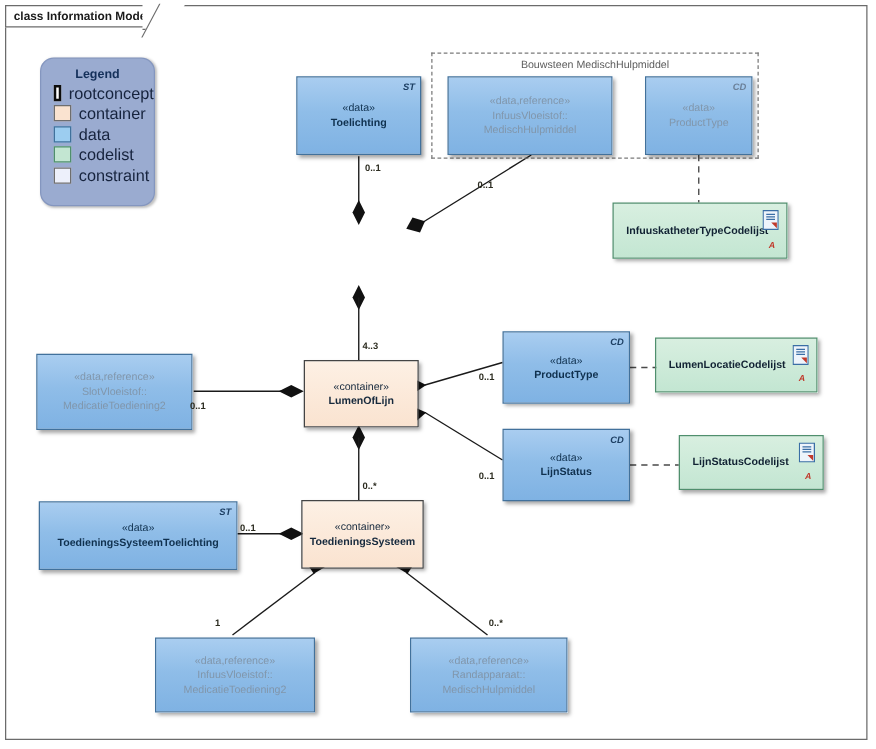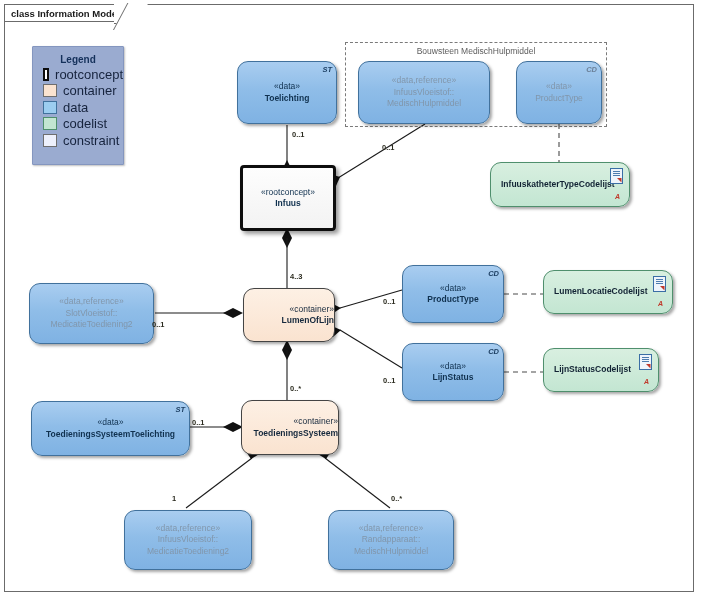--- a/index.html
+++ b/index.html
@@ -13,37 +13,37 @@
              padding:1px 16px 0 6px;font-size:9.5px;color:#1a1a1a;white-space:nowrap;line-height:16px;font-weight:bold;}
   .frame-tab-cut{position:absolute;left:114px;top:4px;width:14px;height:19px;background:#ffffff;
                  border-bottom:1px solid #6b6b6b;}
   .frame-tab-cut:after{content:"";position:absolute;left:-1px;top:-1px;width:20px;height:27px;
                  background:#ffffff;border-left:1px solid #6b6b6b;transform:skewX(-28deg);transform-origin:bottom left;}
 
   
   svg.links{position:absolute;left:0;top:0;width:701px;height:599px;pointer-events:none;}
 
   
-  .node{position:absolute;box-sizing:border-box;border:1px solid #2c4d75;border-radius:11px;
+  .node{position:absolute;box-sizing:border-box;border:1px solid #2c4d75;border-radius:0;
         box-shadow:2px 2px 3px rgba(0,0,0,0.35);
         display:flex;flex-direction:column;align-items:center;justify-content:center;
         text-align:center;font-size:8.5px;line-height:11.5px;}
   .node .ster{font-size:8.5px;}
   .node .nm{font-weight:bold;font-size:8.5px;}
 
   
   .n-data{background:linear-gradient(180deg,#a9cdf0 0%,#8fbde8 45%,#7fb2e3 100%);
           border-color:#41719c;color:#10314f;}
   
   .n-ref{background:linear-gradient(180deg,#a9cdf0 0%,#8fbde8 45%,#7fb2e3 100%);
          border-color:#41719c;color:#8196ab;}
   .n-ref .nm{font-weight:normal;color:#8196ab;}
   
   .n-container{background:linear-gradient(180deg,#fdf0e4 0%,#fae3d0 100%);
-               border-color:#444444;color:#16293d;align-items:flex-end;}
+               border-color:#444444;color:#16293d;}
   
   .n-root{background:linear-gradient(180deg,#fdfdfd 0%,#f3f3f3 100%);
           border:3px solid #0d0d0d;border-radius:4px;color:#10314f;
           box-shadow:3px 3px 4px rgba(0,0,0,0.4);}
   
   .n-codelist{background:linear-gradient(180deg,#d8efe0 0%,#c3e6d2 100%);
               border-color:#4f8f6d;color:#0f3324;
               flex-direction:row;justify-content:flex-start;padding-left:10px;}
   .n-codelist .nm{font-weight:bold;font-size:8.5px;color:#123;}
 
@@ -55,21 +55,21 @@
   .doc-ic{position:absolute;right:6px;top:5px;width:13px;height:16px;}
   .doc-a{position:absolute;right:9px;bottom:4px;font-size:7px;color:#c0392b;font-style:italic;font-weight:bold;}
 
   
   .group-frame{position:absolute;box-sizing:border-box;border:1px dashed #7a7a7a;background:transparent;}
   .group-label{position:absolute;width:100%;text-align:center;top:3px;font-size:8.5px;color:#5c5c5c;}
 
   
   .legend{position:absolute;left:32px;top:46px;width:90px;height:117px;
           background:#9aabd0;border:1px solid #8496bf;box-shadow:1px 1px 2px rgba(0,0,0,0.25);
-          border-radius:1px;}
+          border-radius:11px;}
   .legend-title{text-align:center;font-weight:bold;font-size:10px;color:#14305a;margin-top:7px;}
   .legend-row{display:flex;align-items:center;margin:1.5px 0 0 10px;}
   .legend-sw{width:14px;height:13px;margin-right:6px;box-sizing:border-box;}
   .legend-lbl{font-size:13px;color:#16233d;}
   .sw-root{background:#ffffff;border:2px solid #0d0d0d;}
   .sw-container{background:#fae3d0;border:1px solid #6e6e6e;}
   .sw-data{background:#9ccdf0;border:1px solid #41719c;}
   .sw-codelist{background:#c3e6d2;border:1px solid #4f8f6d;}
   .sw-constraint{background:#edf0fb;border:1px solid #6e6e6e;}
 
@@ -168,24 +168,20 @@
     <span class="nm">InfuusVloeistof::</span>
     <span class="nm">MedischHulpmiddel</span>
   </div>
 
   <div class="node n-ref" style="left:516px;top:61px;width:86px;height:63px;">
     <span class="corner">CD</span>
     <span class="ster">«data»</span>
     <span class="nm">ProductType</span>
   </div>
 
-  <div class="node n-root" style="left:240px;top:165px;width:96px;height:66px;">
-    <span class="ster">«rootconcept»</span>
-    <span class="nm">Infuus</span>
-  </div>
 
   <div class="node n-codelist" style="left:490px;top:162px;width:140px;height:45px;">
     <span class="nm">InfuuskatheterTypeCodelijst</span>
     <svg class="doc-ic" viewBox="0 0 13 16">
       <rect x="0.5" y="0.5" width="12" height="15" fill="#eef4fb" stroke="#3a6ea5"></rect>
       <line x1="3" y1="3.5" x2="10" y2="3.5" stroke="#3a6ea5" stroke-width="0.9"></line>
       <line x1="3" y1="5.5" x2="10" y2="5.5" stroke="#3a6ea5" stroke-width="0.9"></line>
       <line x1="3" y1="7.5" x2="10" y2="7.5" stroke="#3a6ea5" stroke-width="0.9"></line>
       <path d="M7,10 L11.5,10 L11.5,14.5 Z" fill="#c0392b"></path>
     </svg>
@@ -202,21 +198,21 @@
     <span class="ster">«container»</span>
     <span class="nm">LumenOfLijn</span>
   </div>
 
   <div class="node n-data" style="left:402px;top:265px;width:102px;height:58px;">
     <span class="corner">CD</span>
     <span class="ster">«data»</span>
     <span class="nm">ProductType</span>
   </div>
 
-  <div class="node n-codelist" style="left:543px;top:270px;width:130px;height:44px;">
+  <div class="node n-codelist" style="left:524px;top:270px;width:130px;height:44px;">
     <span class="nm">LumenLocatieCodelijst</span>
     <svg class="doc-ic" viewBox="0 0 13 16">
       <rect x="0.5" y="0.5" width="12" height="15" fill="#eef4fb" stroke="#3a6ea5"></rect>
       <line x1="3" y1="3.5" x2="10" y2="3.5" stroke="#3a6ea5" stroke-width="0.9"></line>
       <line x1="3" y1="5.5" x2="10" y2="5.5" stroke="#3a6ea5" stroke-width="0.9"></line>
       <line x1="3" y1="7.5" x2="10" y2="7.5" stroke="#3a6ea5" stroke-width="0.9"></line>
       <path d="M7,10 L11.5,10 L11.5,14.5 Z" fill="#c0392b"></path>
     </svg>
     <span class="doc-a">A</span>
   </div>

